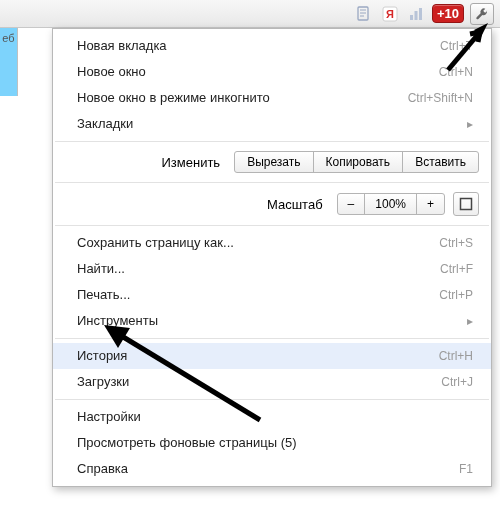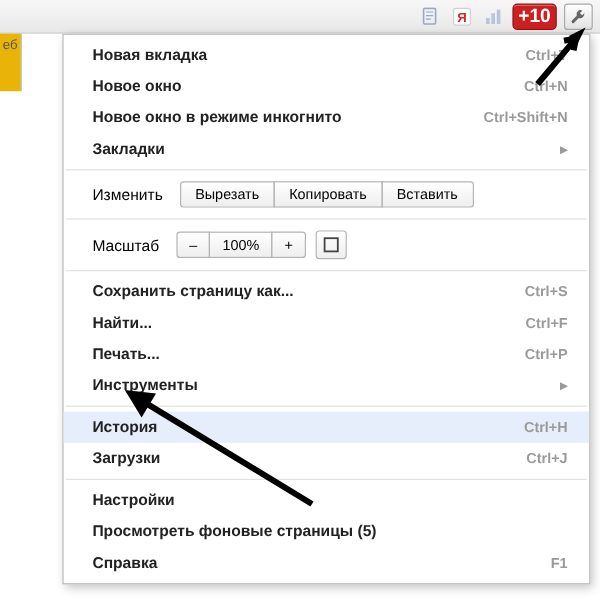--- a/index.html
+++ b/index.html
@@ -16,62 +16,61 @@
       background: linear-gradient(#f7f7f7,#e8e8e8);
       border-bottom: 1px solid #c8c8c8;
       width: 100%;
       justify-content: flex-end;
     }
     .tool-icon {
       width: 20px; height: 20px; display:flex; align-items:center; justify-content:center;
       color:#777;
     }
     .badge {
-      background:#cc2020; color:#fff; border-radius:4px; padding:1px 4px; font-size:16px; font-weight:bold;
+      background:#cc2020; color:#fff; border-radius:4px; padding:1px 4px; font-size:13px; font-weight:bold;
       border:1px solid #951515;
       box-shadow: inset 0 1px 0 rgba(255,255,255,.3);
     }
     .wrench-btn {
       width:24px; height:22px; border:1px solid #aaa; border-radius:3px;
       background:linear-gradient(#fff,#e2e2e2);
       display:flex;align-items:center;justify-content:center;
     }
     
     .left-frag {
-      position: absolute; left:0; top:28px; width:18px; height:48px;
+      position: absolute; left:0; top:28px; width:18px; height:68px;
       border-right:1px solid #c0c0c0;
-      background:#eab308;
+      background:#7dd3fc;
       font-size:11px; color:#555; padding-top:4px; text-align:center;
     }
     
     .menu {
       position: absolute;
       top: 28px; right: 8px;
       width: 440px;
       background: #ffffff;
       border: 1px solid #b8b8b8;
       box-shadow: 2px 3px 8px rgba(0,0,0,.25);
       padding: 4px 0;
     }
     .menu-item {
       display: flex;
       justify-content: space-between;
       align-items: center;
       padding: 5px 18px 5px 24px;
       color: #222;
       cursor: default;
       line-height: 16px;
-      font-weight: bold;
     }
     .menu-item.highlight { background:#e6eefb; }
     .shortcut { color:#9a9a9a; font-size: 12px; }
     .sep { height:1px; background:#e2e2e2; margin:4px 2px; }
     
     .edit-row, .zoom-row {
-      display:flex; align-items:center; justify-content:flex-start;
+      display:flex; align-items:center; justify-content:flex-end;
       padding: 5px 12px 5px 24px;
     }
     .edit-buttons, .zoom-buttons { display:flex; gap:0; }
     .btn {
       border:1px solid #b4b4b4; background:linear-gradient(#fff,#eee);
       padding:3px 12px; font-size:12px; cursor:pointer;
       margin-left:-1px;
     }
     .btn:first-child { border-top-left-radius:3px; border-bottom-left-radius:3px; margin-left:14px;}
     .btn:last-child  { border-top-right-radius:3px; border-bottom-right-radius:3px;}

